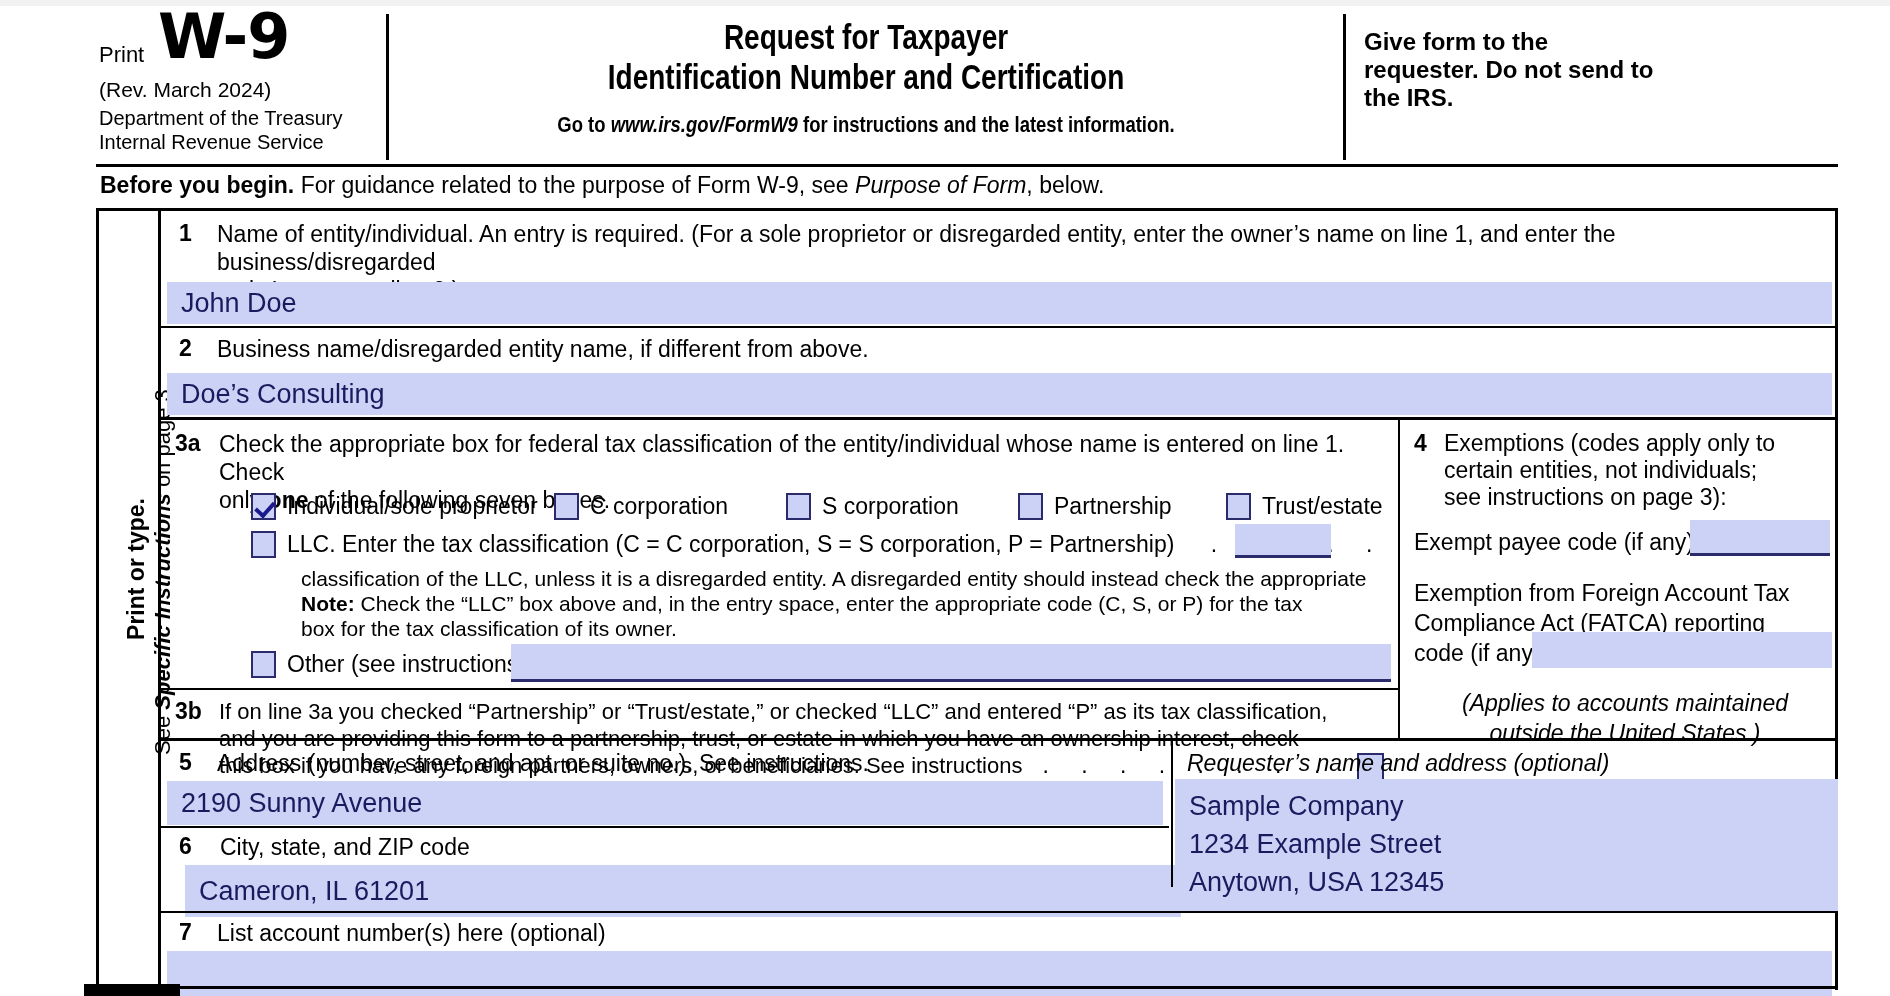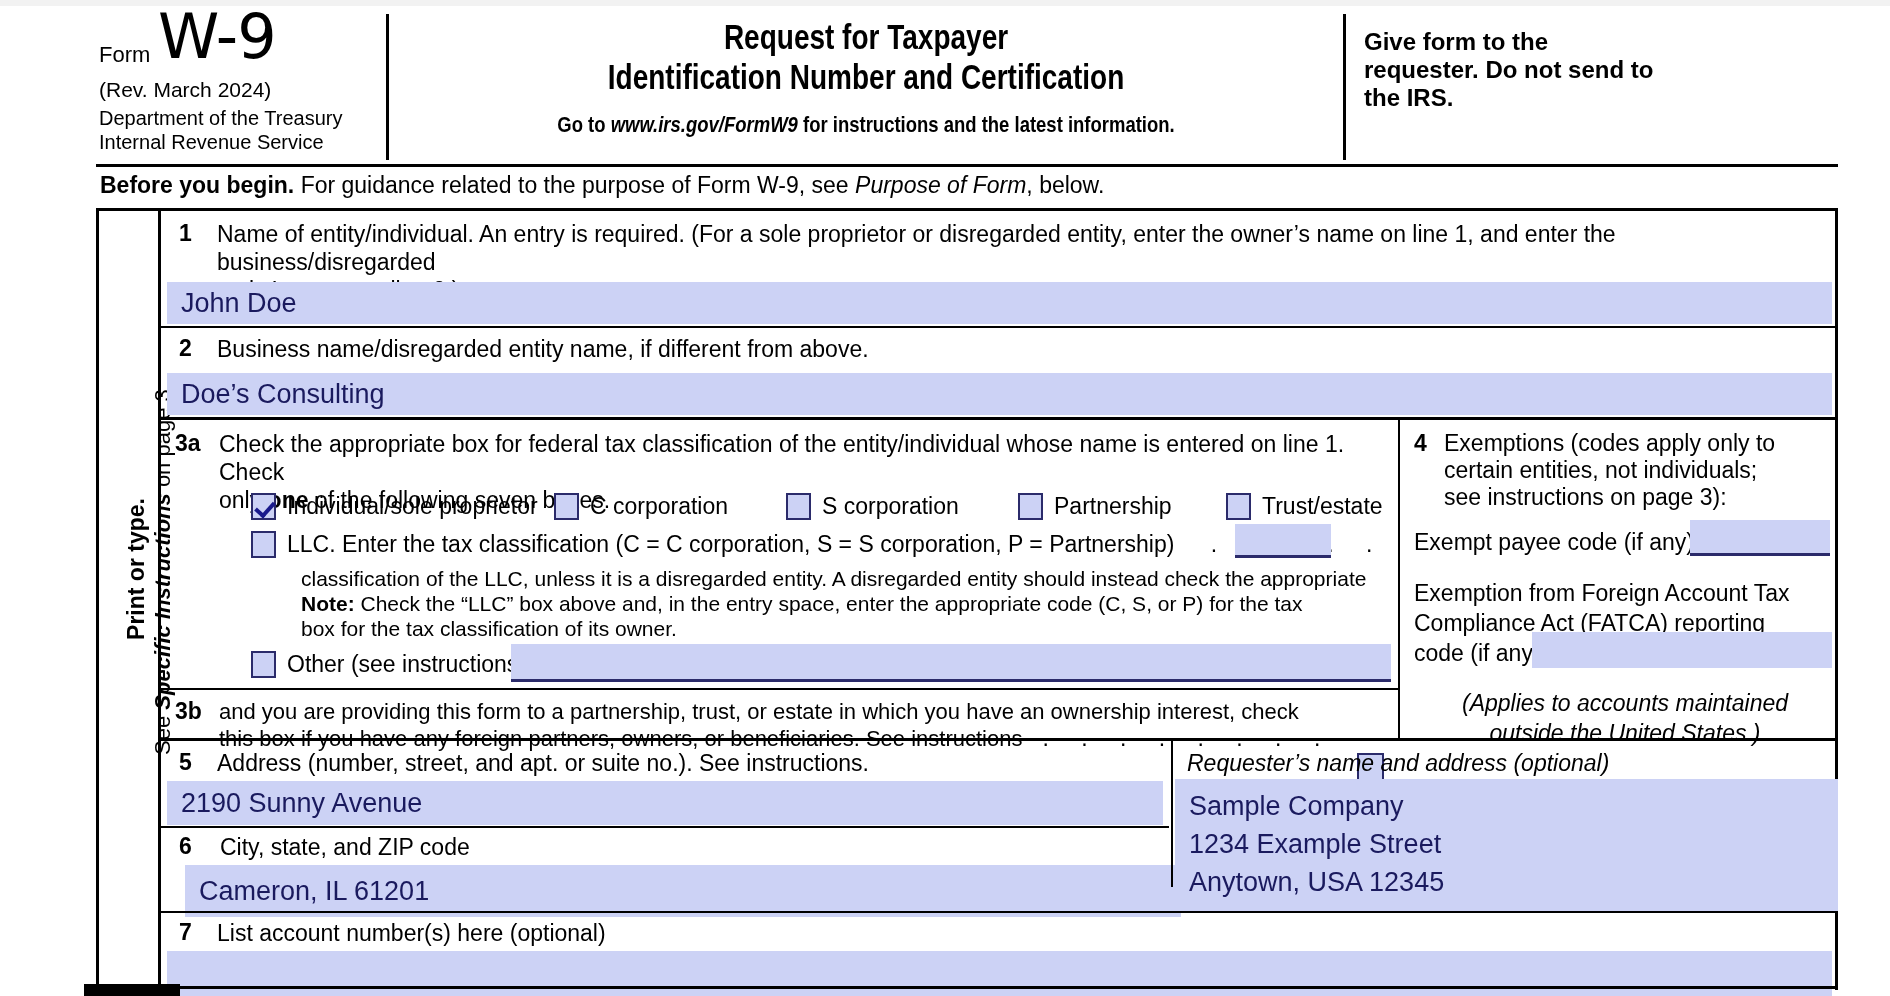--- a/index.html
+++ b/index.html
@@ -13,21 +13,21 @@
   .b{font-weight:bold;}
   .i{font-style:italic;}
 
   
   .topstrip{position:absolute;left:0;top:0;width:1890px;height:6px;background:#f2f2f2;}
 
   
   .header{position:absolute;left:96px;top:6px;width:1742px;height:158px;}
   .hdr-left{position:absolute;left:0;top:0;width:284px;height:158px;}
   .hdr-formword{position:absolute;left:3px;top:36px;font-size:22px;}
-  .hdr-w9{position:absolute;left:62px;top:0px;font-size:62px;font-weight:normal;letter-spacing:-1px;
+  .hdr-w9{position:absolute;left:62px;top:0px;font-size:62px;font-weight:bold;letter-spacing:-1px;
           font-family:"DejaVu Sans","Liberation Sans",sans-serif;line-height:62px;}
   .hdr-rev{position:absolute;left:3px;top:72px;font-size:21px;}
   .hdr-dept{position:absolute;left:3px;top:100px;font-size:20px;line-height:24px;}
 
   .hdr-vrule{position:absolute;left:290px;top:8px;width:3px;height:146px;background:#000;}
   .hdr-vrule2{position:absolute;left:1247px;top:8px;width:3px;height:146px;background:#000;}
 
   .hdr-mid{position:absolute;left:300px;top:0;width:940px;text-align:center;}
   .hdr-title{font-size:35px;font-weight:bold;line-height:42px;margin-top:10px;
              font-family:"Liberation Sans Narrow","Liberation Sans",sans-serif;
@@ -102,21 +102,21 @@
 </head>
 <body>
 
 <div class="page">
 
   <div class="topstrip"></div>
 
   <div class="header">
 
     <div class="hdr-left">
-      <span class="hdr-formword">Form</span>
+      <span class="hdr-formword">Print</span>
       <span class="hdr-w9">W-9</span>
       <div class="hdr-rev">(Rev. March 2024)</div>
       <div class="hdr-dept">
         <div>Department of the Treasury</div>
         <div>Internal Revenue Service</div>
       </div>
     </div>
 
     <div class="hdr-vrule"></div>
 
@@ -200,20 +200,21 @@
         </div>
 
         <div class="cbrow" style="left:90px;top:230px;">
           <span class="cb"></span><span class="lab">Other (see instructions)</span>
         </div>
         <div class="entry" style="left:350px;top:224px;width:880px;height:38px;border-bottom:3px solid #2b2b6b;font-size:24px;"></div>
 
         <div style="position:absolute;left:0;top:268px;width:1237px;height:2px;background:#000;"></div>
         <div class="lblnum" style="left:14px;top:278px;">3b</div>
         <div class="lbl" style="left:58px;top:278px;width:1160px;font-size:22px;line-height:27px;">
+          <div>If on line 3a you checked “Partnership” or “Trust/estate,” or checked “LLC” and entered “P” as its tax classification,</div>
           <div>and you are providing this form to a partnership, trust, or estate in which you have an ownership interest, check</div>
           <div><span>this box if you have any foreign partners, owners, or beneficiaries. See instructions</span><span class="dots" style="margin-left:20px;">.    .    .    .    .    .    .    .</span></div>
         </div>
         <span class="cb" style="position:absolute;left:1196px;top:333px;width:27px;height:30px;"></span>
       </div>
 
       <div class="sec3r" style="top:212px;height:318px;">
         <div class="lblnum" style="left:12px;top:10px;">4</div>
         <div class="lbl" style="left:42px;top:10px;width:400px;line-height:27px;">
           <div>Exemptions (codes apply only to</div>

